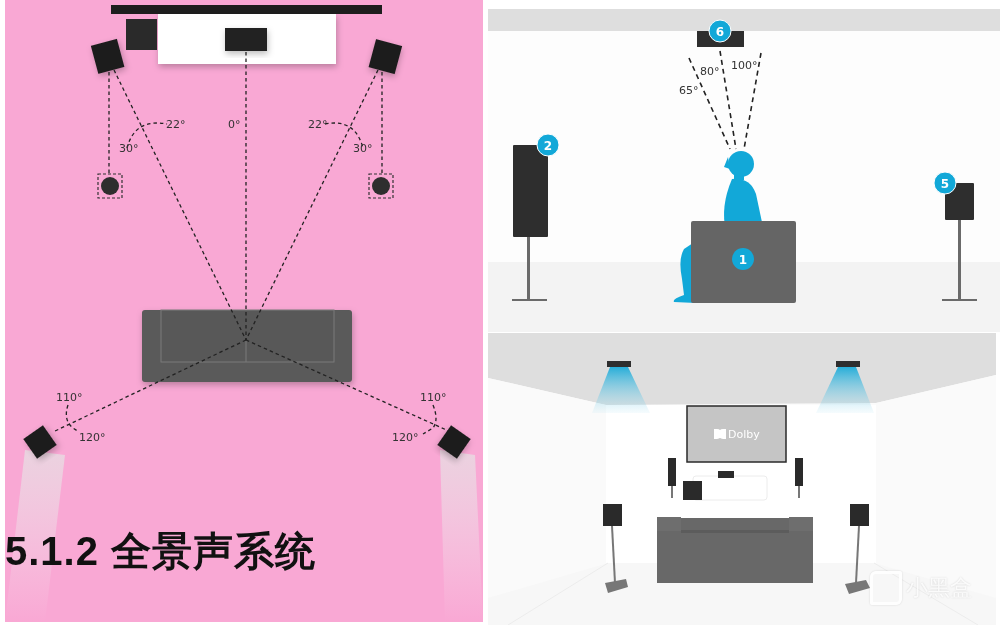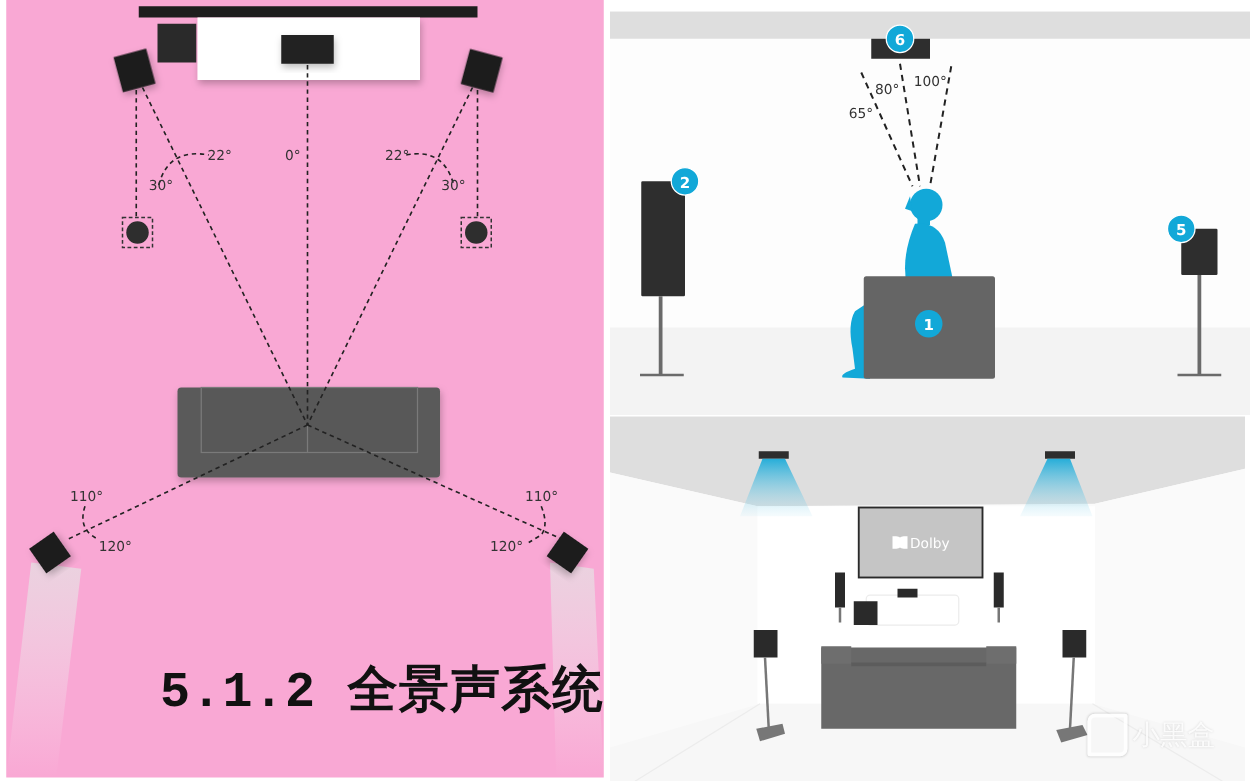--- a/index.html
+++ b/index.html
@@ -8,22 +8,22 @@
     background: #ffffff;
     font-family: "DejaVu Sans", "Liberation Sans", sans-serif;
   }
   .panel { position: absolute; overflow: hidden; }
   #panel-left { left: 5px; top: 0; width: 478px; height: 622px; background: #f9a8d4; }
   #panel-side { left: 488px; top: 9px; width: 512px; height: 323px; background: #fdfdfd; }
   #panel-persp { left: 488px; top: 333px; width: 508px; height: 292px; background: #fbfbfb; }
   svg { display: block; }
   .lbl { font-family: "DejaVu Sans", "Liberation Sans", sans-serif; fill: #333; }
   .title {
-    position: absolute; left: 0; width: 478px; top: 524px; text-align: right;
-    font-family: Liberation Mono, monospace;
+    position: absolute; left: 0; width: 478px; top: 524px; text-align: left;
+    font-family: Liberation Sans, sans-serif;
     font-size: 40px; font-weight: bold; color: #111; letter-spacing: 1px;
   }
   .watermark {
     position: absolute; right: 24px; bottom: 20px;
     font-family: "DejaVu Sans", sans-serif; font-size: 22px; color: rgba(255,255,255,0.85);
     text-shadow: 0 0 2px rgba(0,0,0,0.15);
     display: flex; align-items: center; gap: 4px;
   }
   .watermark .logo {
     width: 26px; height: 28px; border: 3px solid rgba(255,255,255,0.85);

